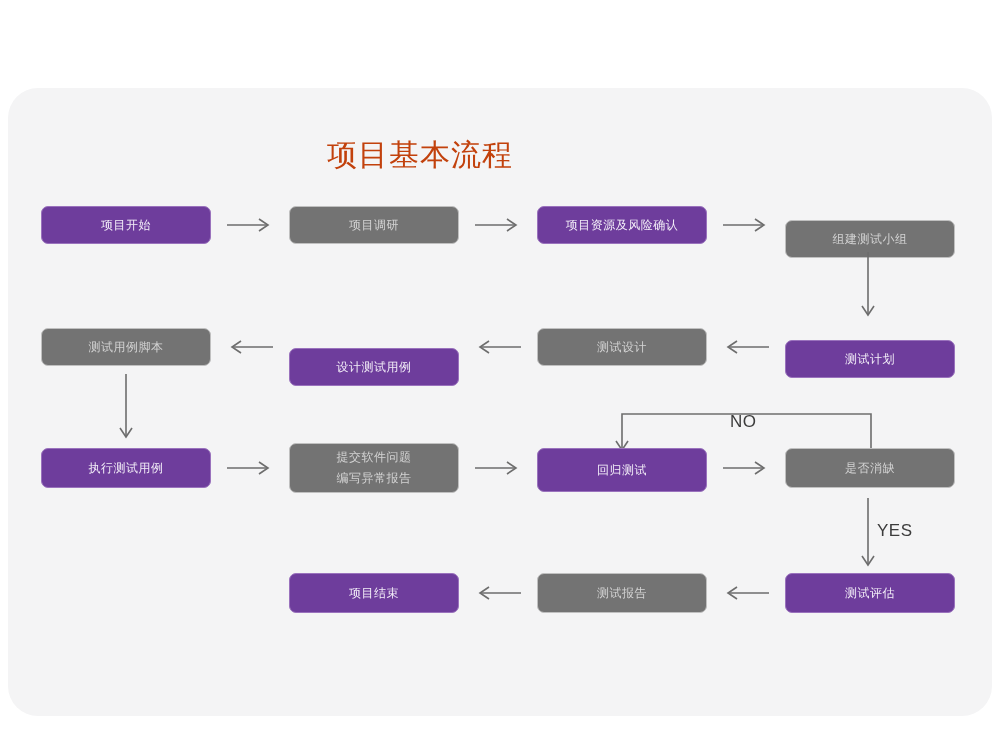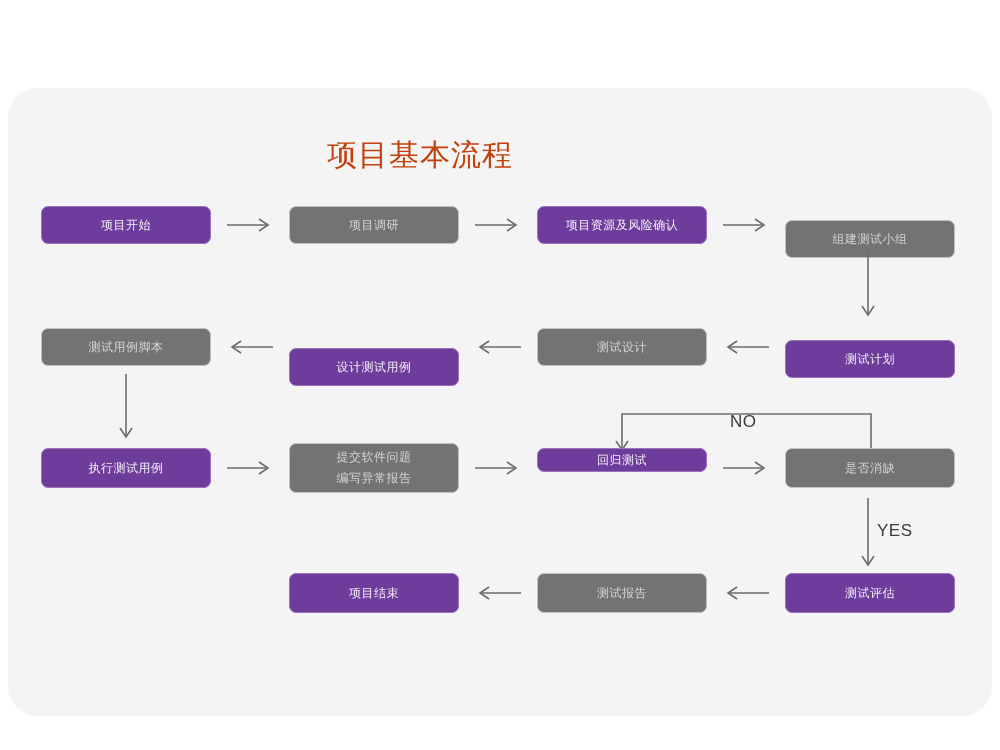--- a/index.html
+++ b/index.html
@@ -164,21 +164,21 @@
       <path d="M4 33 L10 42 L16 33" stroke="#6d6d6d" stroke-width="1.6" fill="none"></path>
     </svg>
   </div>
   <div class="label-no" style="left:730px; top:412px;">NO</div>
 
   <div class="node purple" style="left:41px;  top:448px; width:170px; height:40px;">执行测试用例</div>
 
   <div class="node gray" style="left:289px; top:443px; width:170px; height:50px;">提交软件问题
 编写异常报告</div>
 
-  <div class="node purple" style="left:537px; top:448px; width:170px; height:24px;">回归测试</div>
+  <div class="node purple" style="left:537px; top:448px; width:170px; height:44px;">回归测试</div>
 
   <div class="node gray" style="left:785px; top:448px; width:170px; height:40px;">是否消缺</div>
 
   <div class="arrow-right" style="left:226px; top:460px;">
     <svg width="48" height="16" viewBox="0 0 48 16">
       <path d="M1 8 H41" stroke="#6d6d6d" stroke-width="1.6" fill="none"></path>
       <path d="M33 2 L42 8 L33 14" stroke="#6d6d6d" stroke-width="1.6" fill="none"></path>
     </svg>
   </div>
   <div class="arrow-right" style="left:474px; top:460px;">

